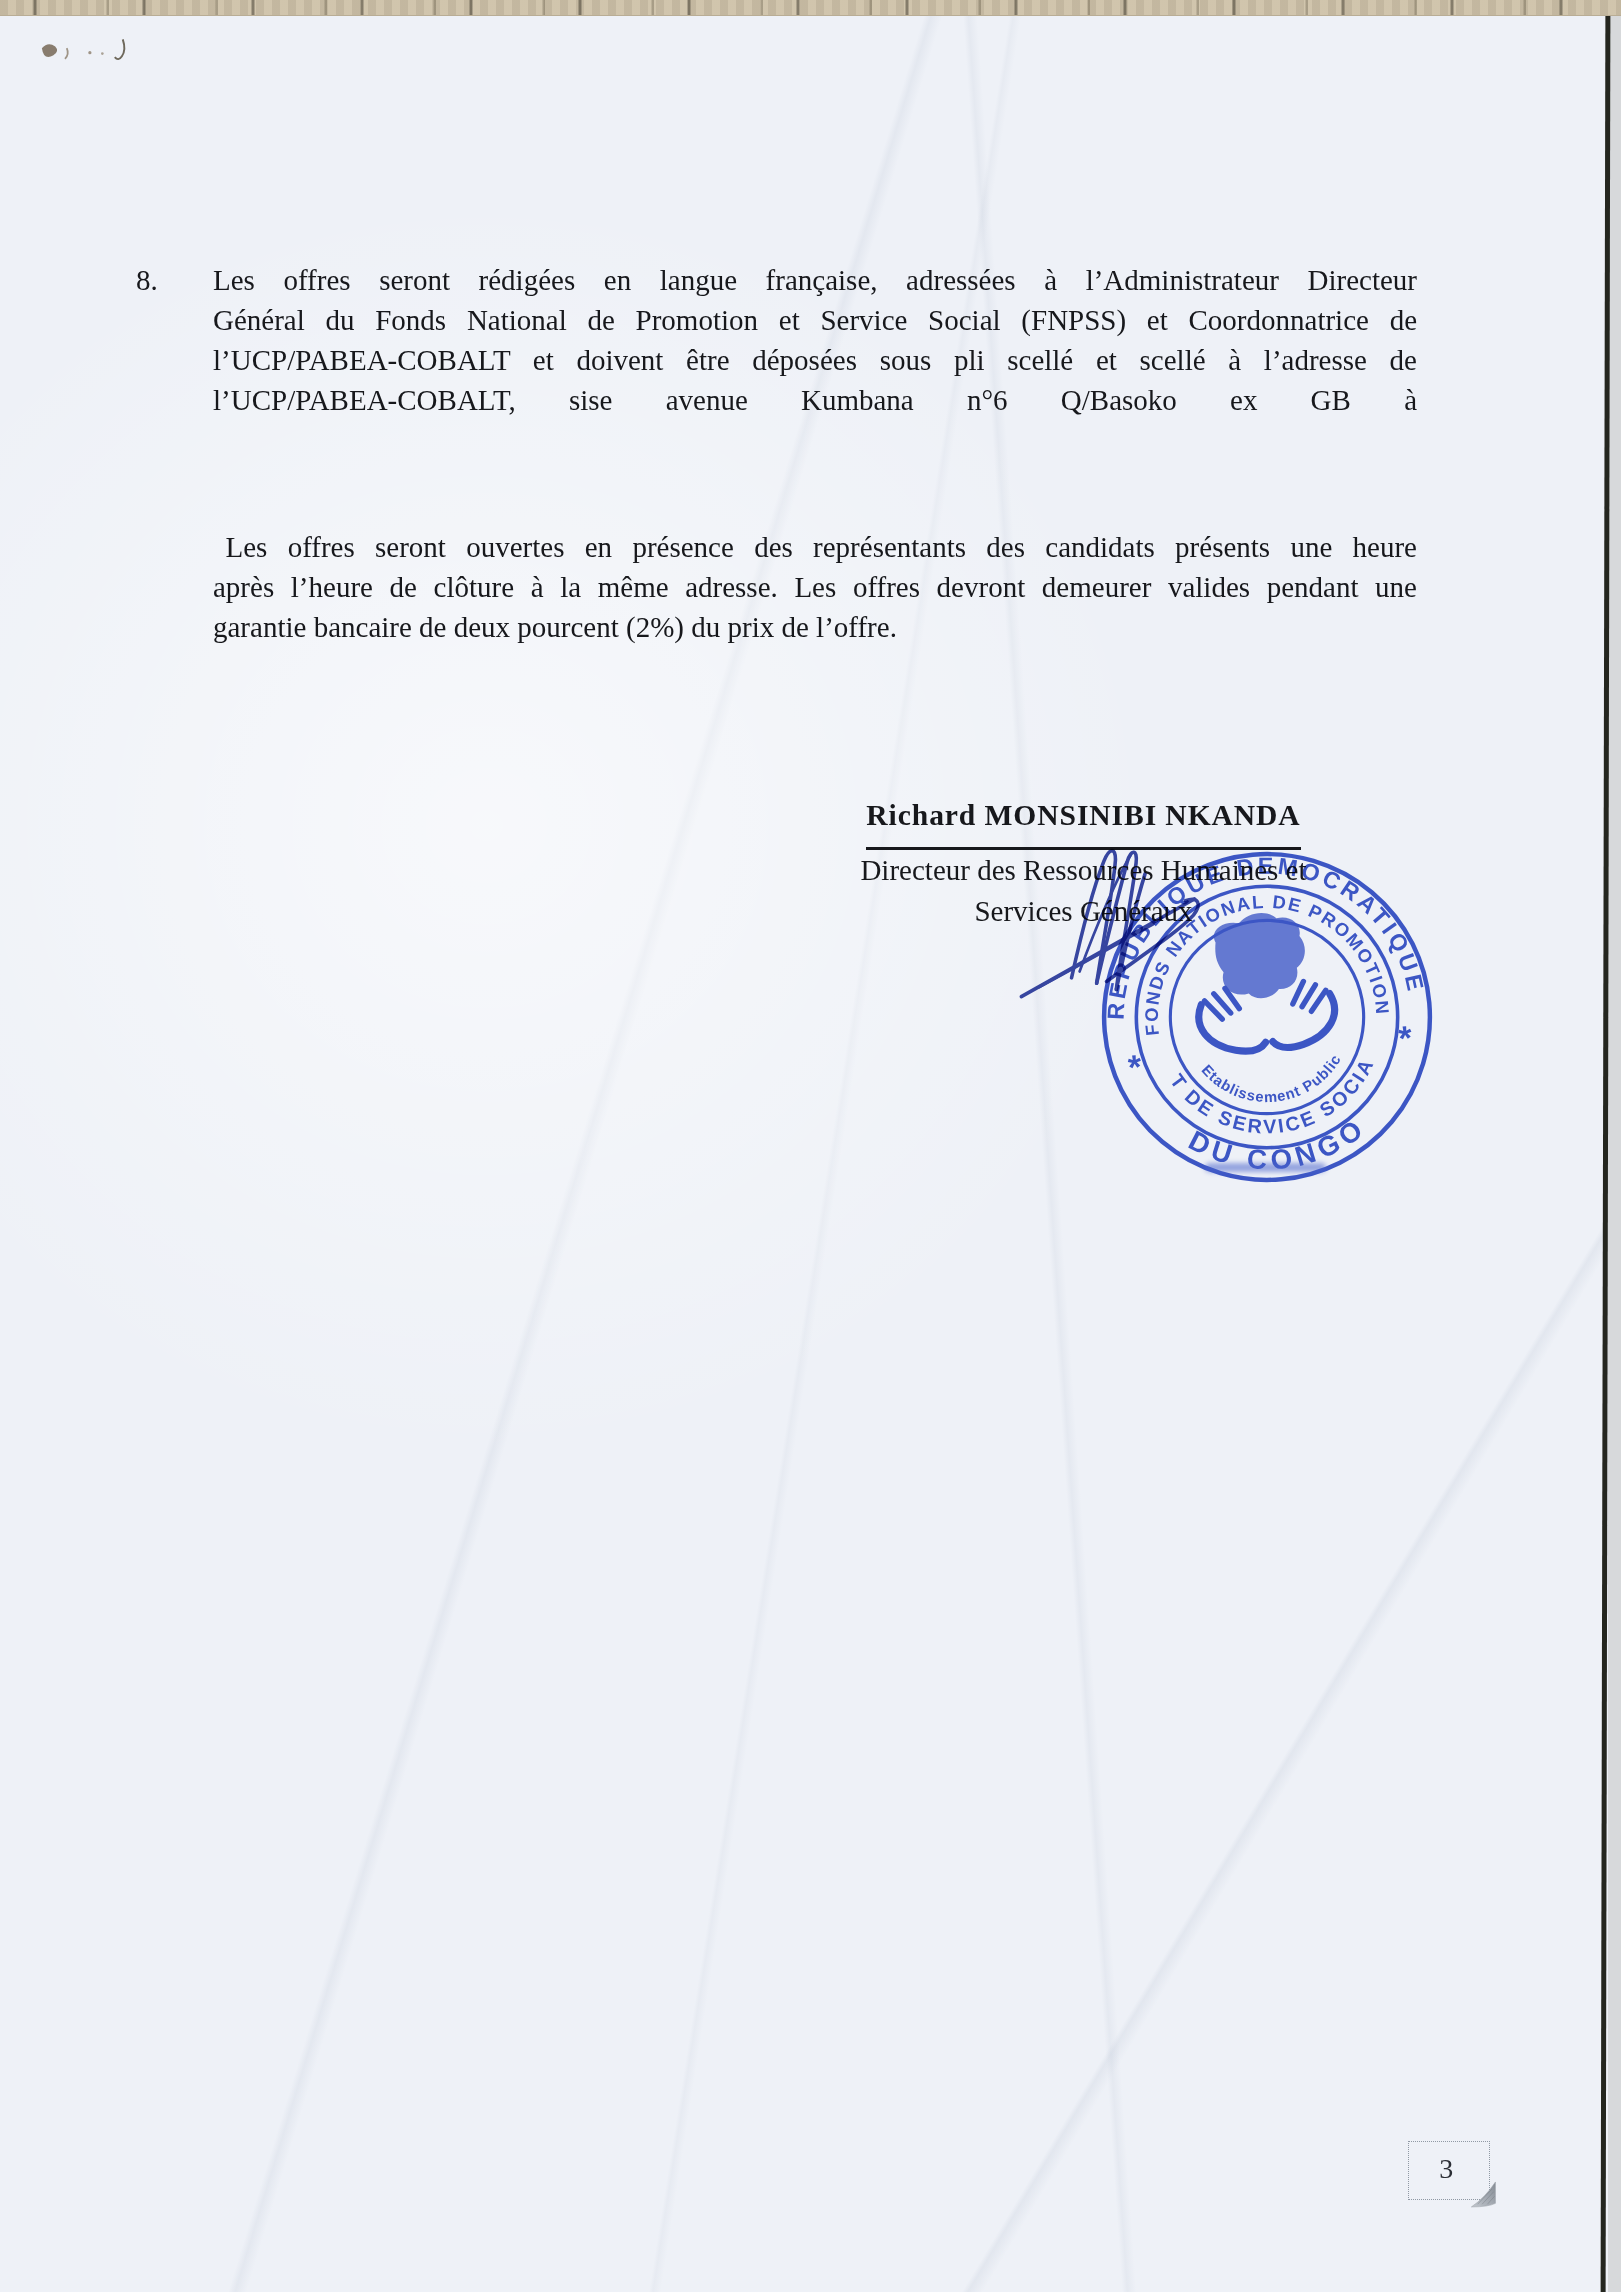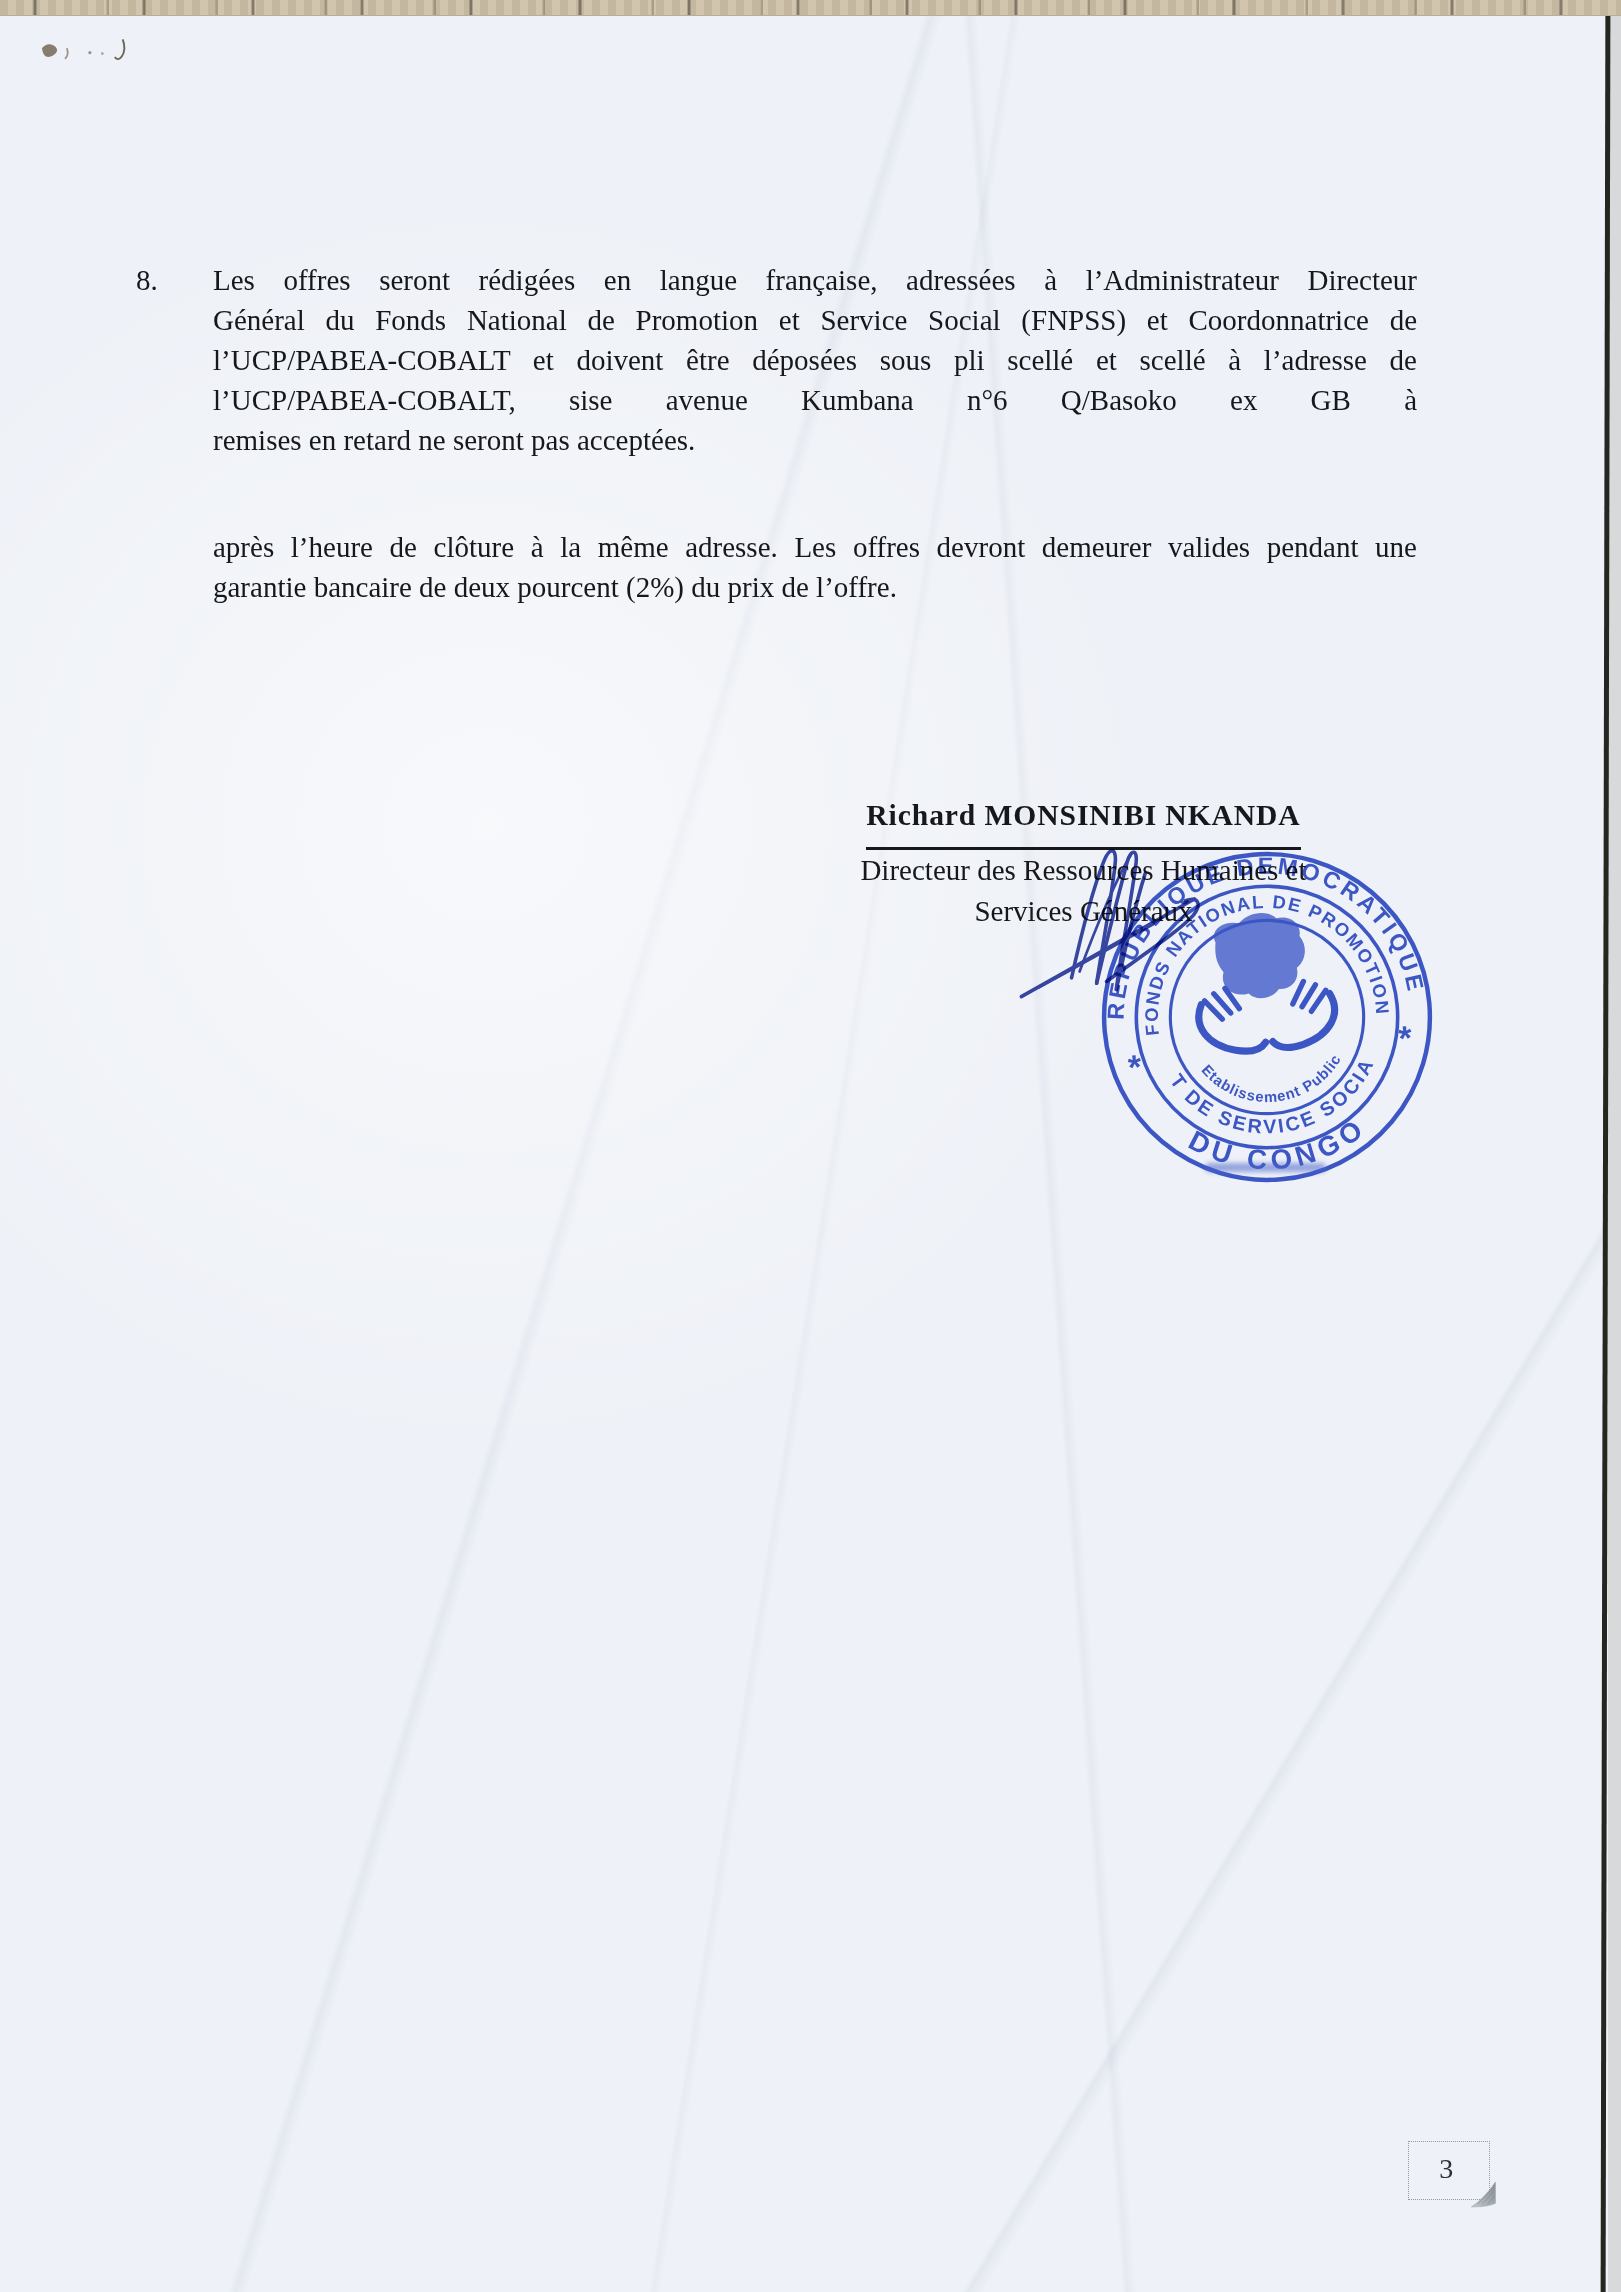--- a/index.html
+++ b/index.html
@@ -74,24 +74,24 @@
   </svg>
 
   <div class="content">
     <div class="num-marker body-text">8.</div>
 
     <div class="col p8 body-text">
       <div class="line">Les offres seront rédigées en langue française, adressées à l’Administrateur Directeur</div>
       <div class="line">Général du Fonds National de Promotion et Service Social (FNPSS) et Coordonnatrice de</div>
       <div class="line">l’UCP/PABEA-COBALT et doivent être déposées sous pli scellé et scellé à l’adresse de</div>
       <div class="line">l’UCP/PABEA-COBALT, sise avenue Kumbana n°6 Q/Basoko ex GB à</div>
-      <div class="line last">remises en retard ne seront pas acceptées.</div>
     </div>
 
     <div class="col p2 body-text">
+      <div class="line first">Les offres seront ouvertes en présence des représentants des candidats présents une heure</div>
       <div class="line">après l’heure de clôture à la même adresse. Les offres devront demeurer valides pendant une</div>
       <div class="line last">garantie bancaire de deux pourcent (2%) du prix de l’offre.</div>
     </div>
 
 
     <div class="signblock">
       <div class="name"><span>Richard MONSINIBI NKANDA</span></div>
       <div class="t">Directeur des Ressources Humaines et</div>
       <div class="t">Services Généraux</div>
     </div>

